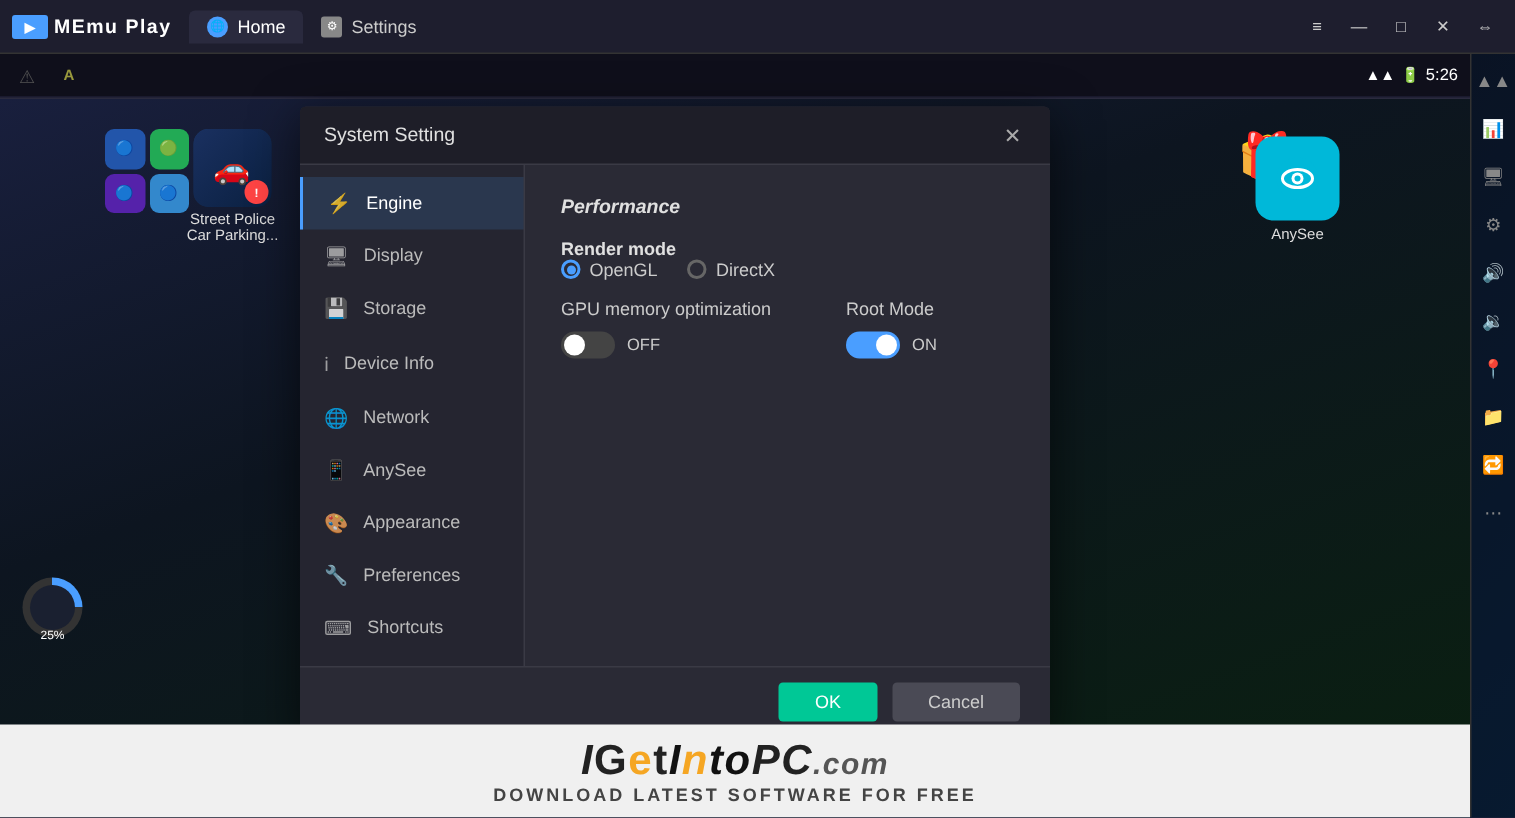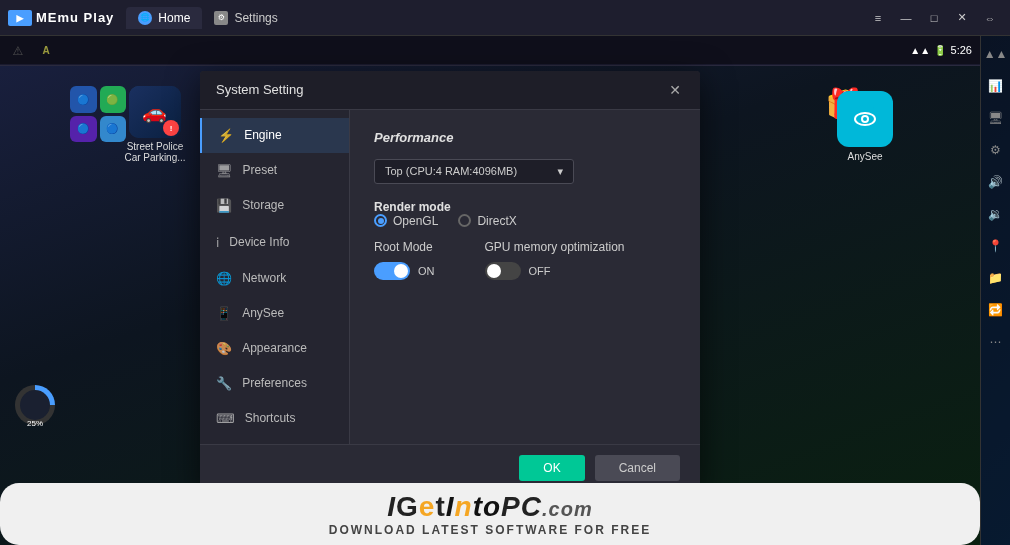--- a/index.html
+++ b/index.html
@@ -464,21 +464,20 @@
     
     .watermark {
       position: absolute;
       bottom: 0;
       left: 0;
       right: 30px;
       background: #f0f0f0;
       padding: 8px 16px;
       text-align: center;
       z-index: 200;
-      border-radius: 19px;
     }
 
     .watermark-text1 {
       font-size: 28px;
       font-weight: 900;
       font-style: italic;
       letter-spacing: 1px;
     }
 
     .watermark-text1 .part1 {
@@ -671,21 +670,21 @@
 
           <div class="dialog-body">
 
             <div class="dialog-nav">
               <div class="nav-item active">
                 <span class="nav-icon">⚡</span>
                 <span>Engine</span>
               </div>
               <div class="nav-item">
                 <span class="nav-icon">🖥</span>
-                <span>Preset</span>
+                <span>Display</span>
               </div>
               <div class="nav-item">
                 <span class="nav-icon">💾</span>
                 <span>Storage</span>
               </div>
               <div class="nav-item">
                 <span class="nav-icon">ℹ</span>
                 <span>Device Info</span>
               </div>
               <div class="nav-item">
@@ -707,51 +706,47 @@
               <div class="nav-item">
                 <span class="nav-icon">⌨</span>
                 <span>Shortcuts</span>
               </div>
             </div>
 
             <div class="dialog-content">
               <div class="section-title">Performance</div>
 
 
-              <div class="dropdown">
-                <span>Top (CPU:4 RAM:4096MB)</span>
-                <span>▾</span>
-              </div>
 
               <div class="subsection-title">Render mode</div>
 
               <div class="radio-group">
                 <label class="radio-label">
                   <div class="radio-btn checked"></div>
                   <span>OpenGL</span>
                 </label>
                 <label class="radio-label">
                   <div class="radio-btn unchecked"></div>
                   <span>DirectX</span>
                 </label>
               </div>
 
               <div class="toggle-row">
                 <div class="toggle-item">
+                  <span class="toggle-label">GPU memory optimization</span>
+                  <div class="toggle-control">
+                    <div class="toggle-switch off"></div>
+                    <span class="toggle-text">OFF</span>
+                  </div>
+                </div>
+                <div class="toggle-item">
                   <span class="toggle-label">Root Mode</span>
                   <div class="toggle-control">
                     <div class="toggle-switch on"></div>
                     <span class="toggle-text">ON</span>
-                  </div>
-                </div>
-                <div class="toggle-item">
-                  <span class="toggle-label">GPU memory optimization</span>
-                  <div class="toggle-control">
-                    <div class="toggle-switch off"></div>
-                    <span class="toggle-text">OFF</span>
                   </div>
                 </div>
               </div>
             </div>
           </div>
 
           <div class="dialog-footer">
             <button class="btn btn-primary">OK</button>
             <button class="btn btn-secondary">Cancel</button>
           </div>

